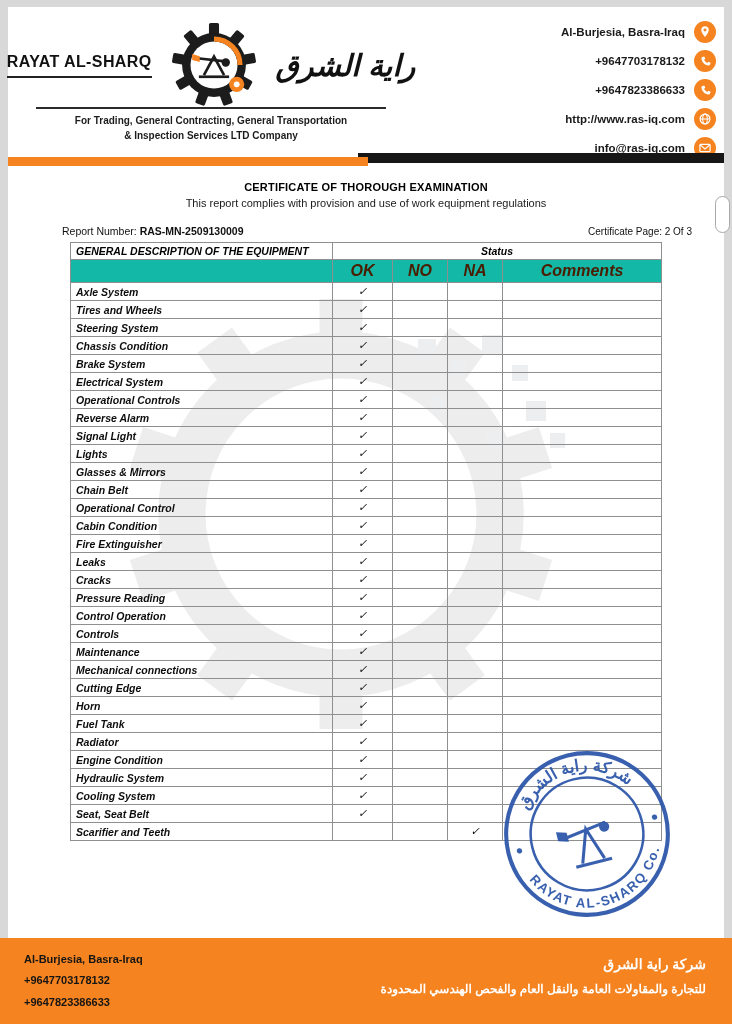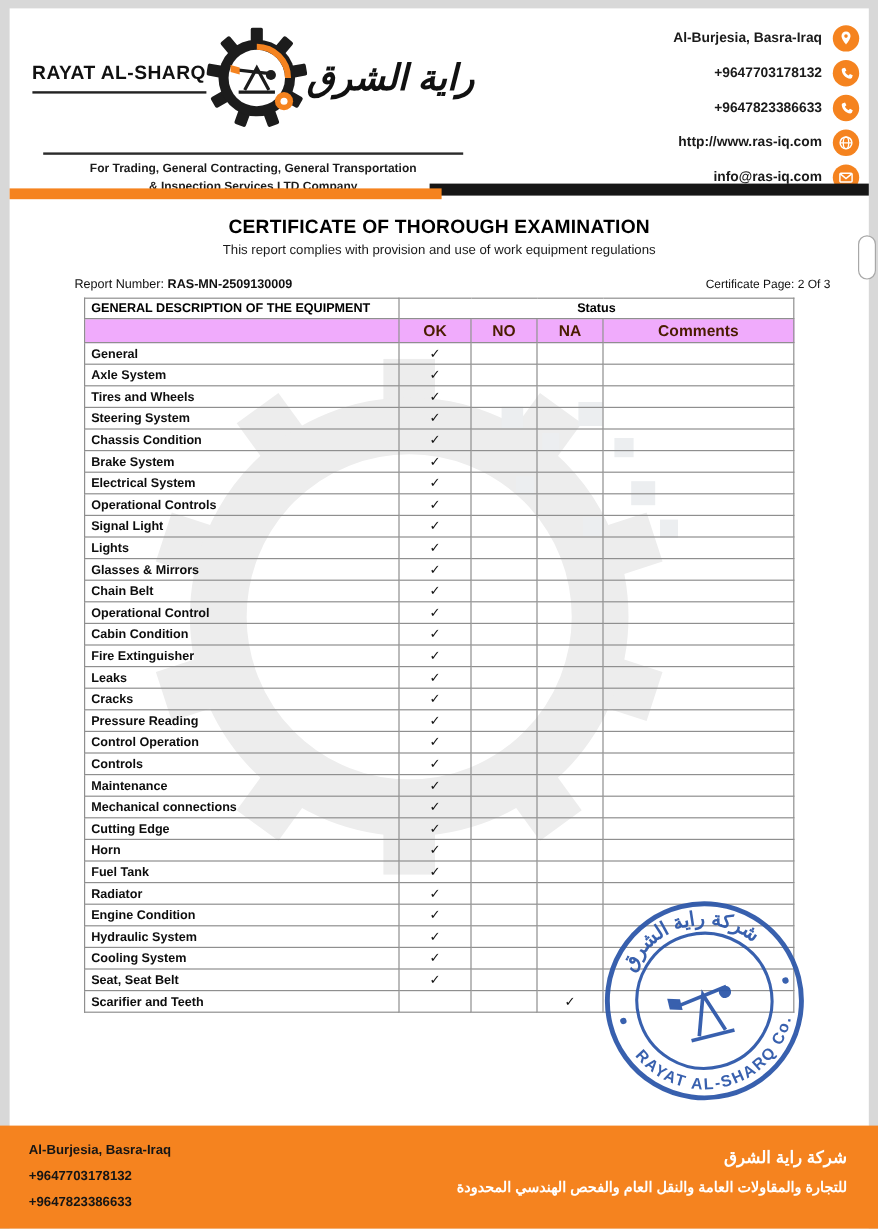--- a/index.html
+++ b/index.html
@@ -16,72 +16,72 @@
     width: 716px; height: 1017px;
     background: #ffffff;
     z-index: 1;
   }
 
   
   .header { position: relative; height: 162px; }
   .logo-block {
     position: absolute; left: 28px; top: 16px; width: 350px; text-align: center;
   }
-  .logo-row { display: flex; align-items: center; justify-content: center; gap: 0; }
+  .logo-row { display: flex; align-items: center; justify-content: center; gap: 20px; }
   .company-en {
     font-size: 16px; font-weight: bold; color: #111;
     border-bottom: 2px solid #222; padding-bottom: 5px; letter-spacing: 0.4px;
     white-space: nowrap;
   }
   .company-ar { font-size: 30px; font-weight: bold; color: #111; white-space: nowrap; font-style: italic; }
   .gear-wrap { width: 84px; height: 84px; flex: 0 0 auto; }
   .taglines {
-    border-top: 2px solid #2b2b2b; margin-top: 20px; padding-top: 5px;
+    border-top: 2px solid #2b2b2b; margin-top: 0; padding-top: 5px;
     font-size: 10px; font-weight: bold; color: #1c1c1c; line-height: 1.45;
   }
   .contact-list { position: absolute; right: 8px; top: 14px; }
   .contact-row {
     display: flex; align-items: center; justify-content: flex-end;
     gap: 9px; margin-bottom: 7px; height: 22px;
   }
   .contact-text { font-size: 11.5px; font-weight: 600; color: #1a1a1a; white-space: nowrap; }
   .contact-icon {
     width: 22px; height: 22px; border-radius: 50%; background: #F5831F;
     display: flex; align-items: center; justify-content: center; flex: 0 0 auto;
   }
   .bar-black { position: absolute; left: 350px; top: 146px; width: 366px; height: 10px; background: #161616; }
   .bar-orange { position: absolute; left: 0; top: 150px; width: 360px; height: 9px; background: #F5831F; }
 
   
   .title-section { text-align: center; padding-top: 12px; position: relative; z-index: 2; }
-  .cert-title { font-size: 16px; font-weight: bold; color: #000; letter-spacing: 0.2px; }
+  .cert-title { font-size: 11px; font-weight: bold; color: #000; letter-spacing: 0.2px; }
   .cert-subtitle { font-size: 11px; color: #1a1a1a; margin-top: 4px; }
 
   .report-row {
     display: flex; justify-content: space-between; align-items: flex-end;
     margin: 16px 32px 5px 54px; font-size: 10.5px; color: #111;
     position: relative; z-index: 2;
   }
   .report-number { font-weight: bold; }
   .cert-page { font-size: 10px; }
 
   
-  .table-wrap { margin: 0 63px 0 62px; position: relative; z-index: 2; }
+  .table-wrap { margin: 0 63px 0 62px; position: relative; z-index: 2; font-style: italic; }
   table.equip-table {
     width: 100%; border-collapse: collapse; table-layout: fixed;
     border: 1.5px solid #555;
   }
   .equip-table th, .equip-table td {
     border: 1px solid #8f8f8f; font-size: 10.5px; padding: 2px 5px;
     height: 17px; background: transparent;
   }
   .equip-table thead th { font-weight: bold; }
   th.desc-h { text-align: left; color: #000; font-size: 10.5px; }
   th.status-h { text-align: center; color: #000; }
-  tr.head2 th { background: #f0abfc; color: #4a1c00; text-align: center; height: 16px; font-size: 13px; }
+  tr.head2 th { background: #14b8a6; color: #4a1c00; text-align: center; height: 16px; font-size: 16px; }
   td.c-label { font-weight: bold; color: #0d0d0d; text-align: left; }
   td.c-check { text-align: center; font-size: 11px; color: #111; }
   td.c-comments { text-align: left; }
 
   
   .watermark { position: absolute; left: 118px; top: 292px; z-index: 0; }
   .wm-squares { position: absolute; z-index: 0; }
   .wm-sq { position: absolute; background: #eceef0; }
 
   
@@ -260,27 +260,20 @@
         <tr class="head2">
           <th></th>
           <th>OK</th>
           <th>NO</th>
           <th>NA</th>
           <th>Comments</th>
         </tr>
       </thead>
       <tbody>
           <tr>
-            <td class="c-label">General</td>
-            <td class="c-check">✓</td>
-            <td class="c-check"></td>
-            <td class="c-check"></td>
-            <td class="c-comments"></td>
-          </tr>
-          <tr>
             <td class="c-label">Axle System</td>
             <td class="c-check">✓</td>
             <td class="c-check"></td>
             <td class="c-check"></td>
             <td class="c-comments"></td>
           </tr>
           <tr>
             <td class="c-label">Tires and Wheels</td>
             <td class="c-check">✓</td>
             <td class="c-check"></td>
@@ -310,20 +303,27 @@
           </tr>
           <tr>
             <td class="c-label">Electrical System</td>
             <td class="c-check">✓</td>
             <td class="c-check"></td>
             <td class="c-check"></td>
             <td class="c-comments"></td>
           </tr>
           <tr>
             <td class="c-label">Operational Controls</td>
+            <td class="c-check">✓</td>
+            <td class="c-check"></td>
+            <td class="c-check"></td>
+            <td class="c-comments"></td>
+          </tr>
+          <tr>
+            <td class="c-label">Reverse Alarm</td>
             <td class="c-check">✓</td>
             <td class="c-check"></td>
             <td class="c-check"></td>
             <td class="c-comments"></td>
           </tr>
           <tr>
             <td class="c-label">Signal Light</td>
             <td class="c-check">✓</td>
             <td class="c-check"></td>
             <td class="c-check"></td>

